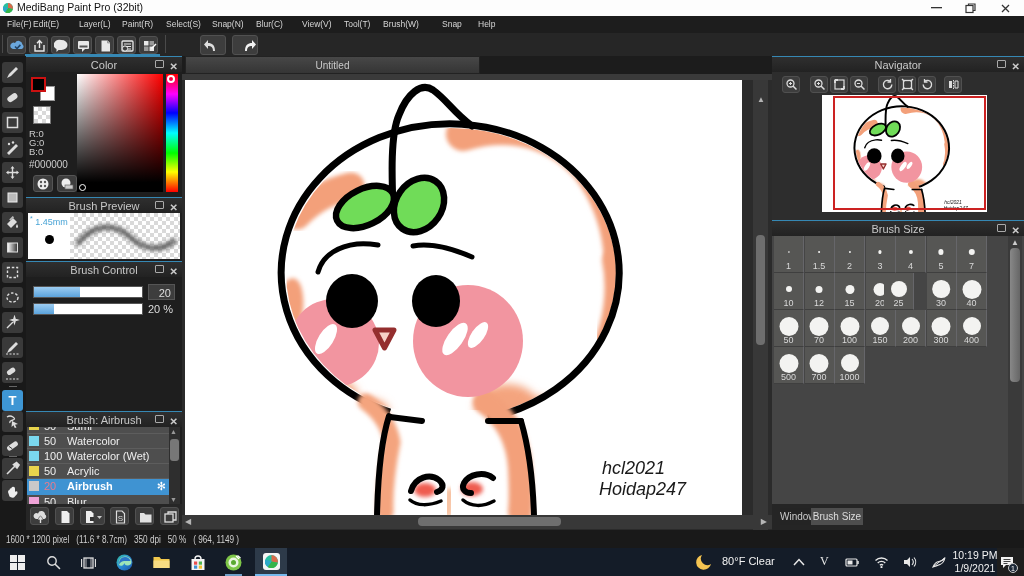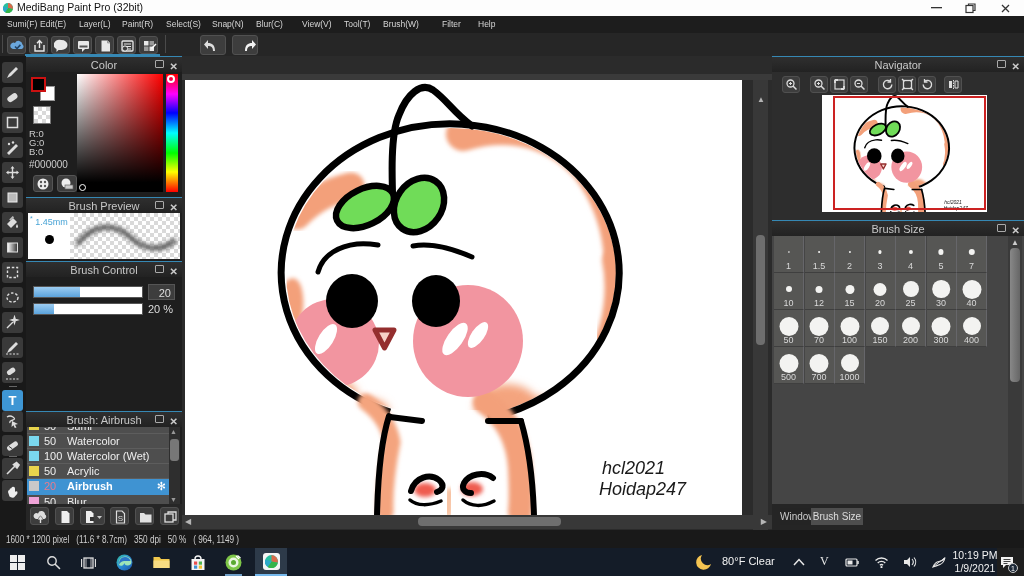--- a/index.html
+++ b/index.html
@@ -63,31 +63,31 @@
  <svg class="abs" style="left:965px;top:3px" width="11" height="11" viewBox="0 0 11 11">
       <rect x="1" y="2.5" width="7" height="7" fill="none" stroke="#333" stroke-width="1.2"></rect>
       <path d="M3.5 2.5 V1 H10 V7.5 H8" fill="none" stroke="#333" stroke-width="1.2"></path>
     </svg>
  <svg class="abs" style="left:1001px;top:4px" width="9" height="9" viewBox="0 0 9 9">
       <path d="M1 1 L8 8 M8 1 L1 8" stroke="#333" stroke-width="1.3"></path>
     </svg>
 </div>
 
 <div id="menubar">
- <span style="left:7px">Sumi(F)</span>
-    <span style="left:40px">Edit(E)</span>
+ <span style="left:7px">File(F)</span>
+    <span style="left:33px">Edit(E)</span>
     <span style="left:79px">Layer(L)</span>
     <span style="left:122px">Paint(R)</span>
     <span style="left:166px">Select(S)</span>
     <span style="left:212px">Snap(N)</span>
     <span style="left:256px">Blur(C)</span>
     <span style="left:302px">View(V)</span>
     <span style="left:344px">Tool(T)</span>
     <span style="left:383px">Brush(W)</span>
-    <span style="left:442px">Filter</span>
+    <span style="left:442px">Snap</span>
     <span style="left:478px">Help</span>
 </div>
 
 <div id="toolbar">
  <div style="position:absolute;left:2px;top:2px;width:1px;height:18px;background:#4a4a4a"></div>
  <div class="tbtn" style="left:7px">
       <svg width="15" height="14" viewBox="0 0 15 14">
         <path d="M4 10 a3.2 3.2 0 1 1 1-6 a4 4 0 0 1 7.5 1.4 a2.6 2.6 0 0 1-.8 4.6 Z" fill="#6aa7dc"></path>
         <path d="M5 7.5 l2 2 l3.4-3.6" stroke="#234466" stroke-width="1.6" fill="none"></path>
       </svg>
@@ -372,20 +372,23 @@
   <div class="tbtn" style="left:134px;top:3px">
         <svg width="15" height="14" viewBox="0 0 15 14">
           <rect x="2" y="4" width="8" height="8" fill="none" stroke="#ddd" stroke-width="1.3"></rect>
           <path d="M5 4 V2 h8 v8 h-3" fill="none" stroke="#ddd" stroke-width="1.3"></path>
         </svg>
       </div>
  </div>
 </div>
 
 <div id="canvasarea">
+ <div id="tabbar">
+      <div id="tab">Untitled</div>
+    </div>
  <div style="position:absolute;left:0;top:18px;width:590px;height:6px;background:#3a3a3a"></div>
  <div id="canvwrap">
  <svg id="mainsvg" width="557" height="435" viewBox="0 0 557 435">
   <defs>
    <filter id="bl4" x="-50%" y="-50%" width="200%" height="200%">
             <feGaussianBlur stdDeviation="4"></feGaussianBlur>
           </filter>
    <filter id="bl2" x="-50%" y="-50%" width="200%" height="200%">
             <feGaussianBlur stdDeviation="2"></feGaussianBlur>
           </filter>
@@ -562,21 +565,21 @@
         <span class="bsnum">12</span>
       </div>
       <div class="bscell" style="left:63px;top:37px">
         <span class="bsdot" style="top:11.5px;width:9px;height:9px"></span>
         <span class="bsnum">15</span>
       </div>
       <div class="bscell" style="left:93.5px;top:37px">
         <span class="bsdot" style="top:9.5px;width:13px;height:13px"></span>
         <span class="bsnum">20</span>
       </div>
-      <div class="bscell" style="left:124px;top:37px">
+      <div class="bscell" style="left:112px;top:37px">
         <span class="bsdot" style="top:8px;width:16px;height:16px"></span>
         <span class="bsnum">25</span>
       </div>
       <div class="bscell" style="left:154.5px;top:37px">
         <span class="bsdot" style="top:7.199999999999999px;width:17.6px;height:17.6px"></span>
         <span class="bsnum">30</span>
       </div>
       <div class="bscell" style="left:185px;top:37px">
         <span class="bsdot" style="top:6.5px;width:19px;height:19px"></span>
         <span class="bsnum">40</span>

